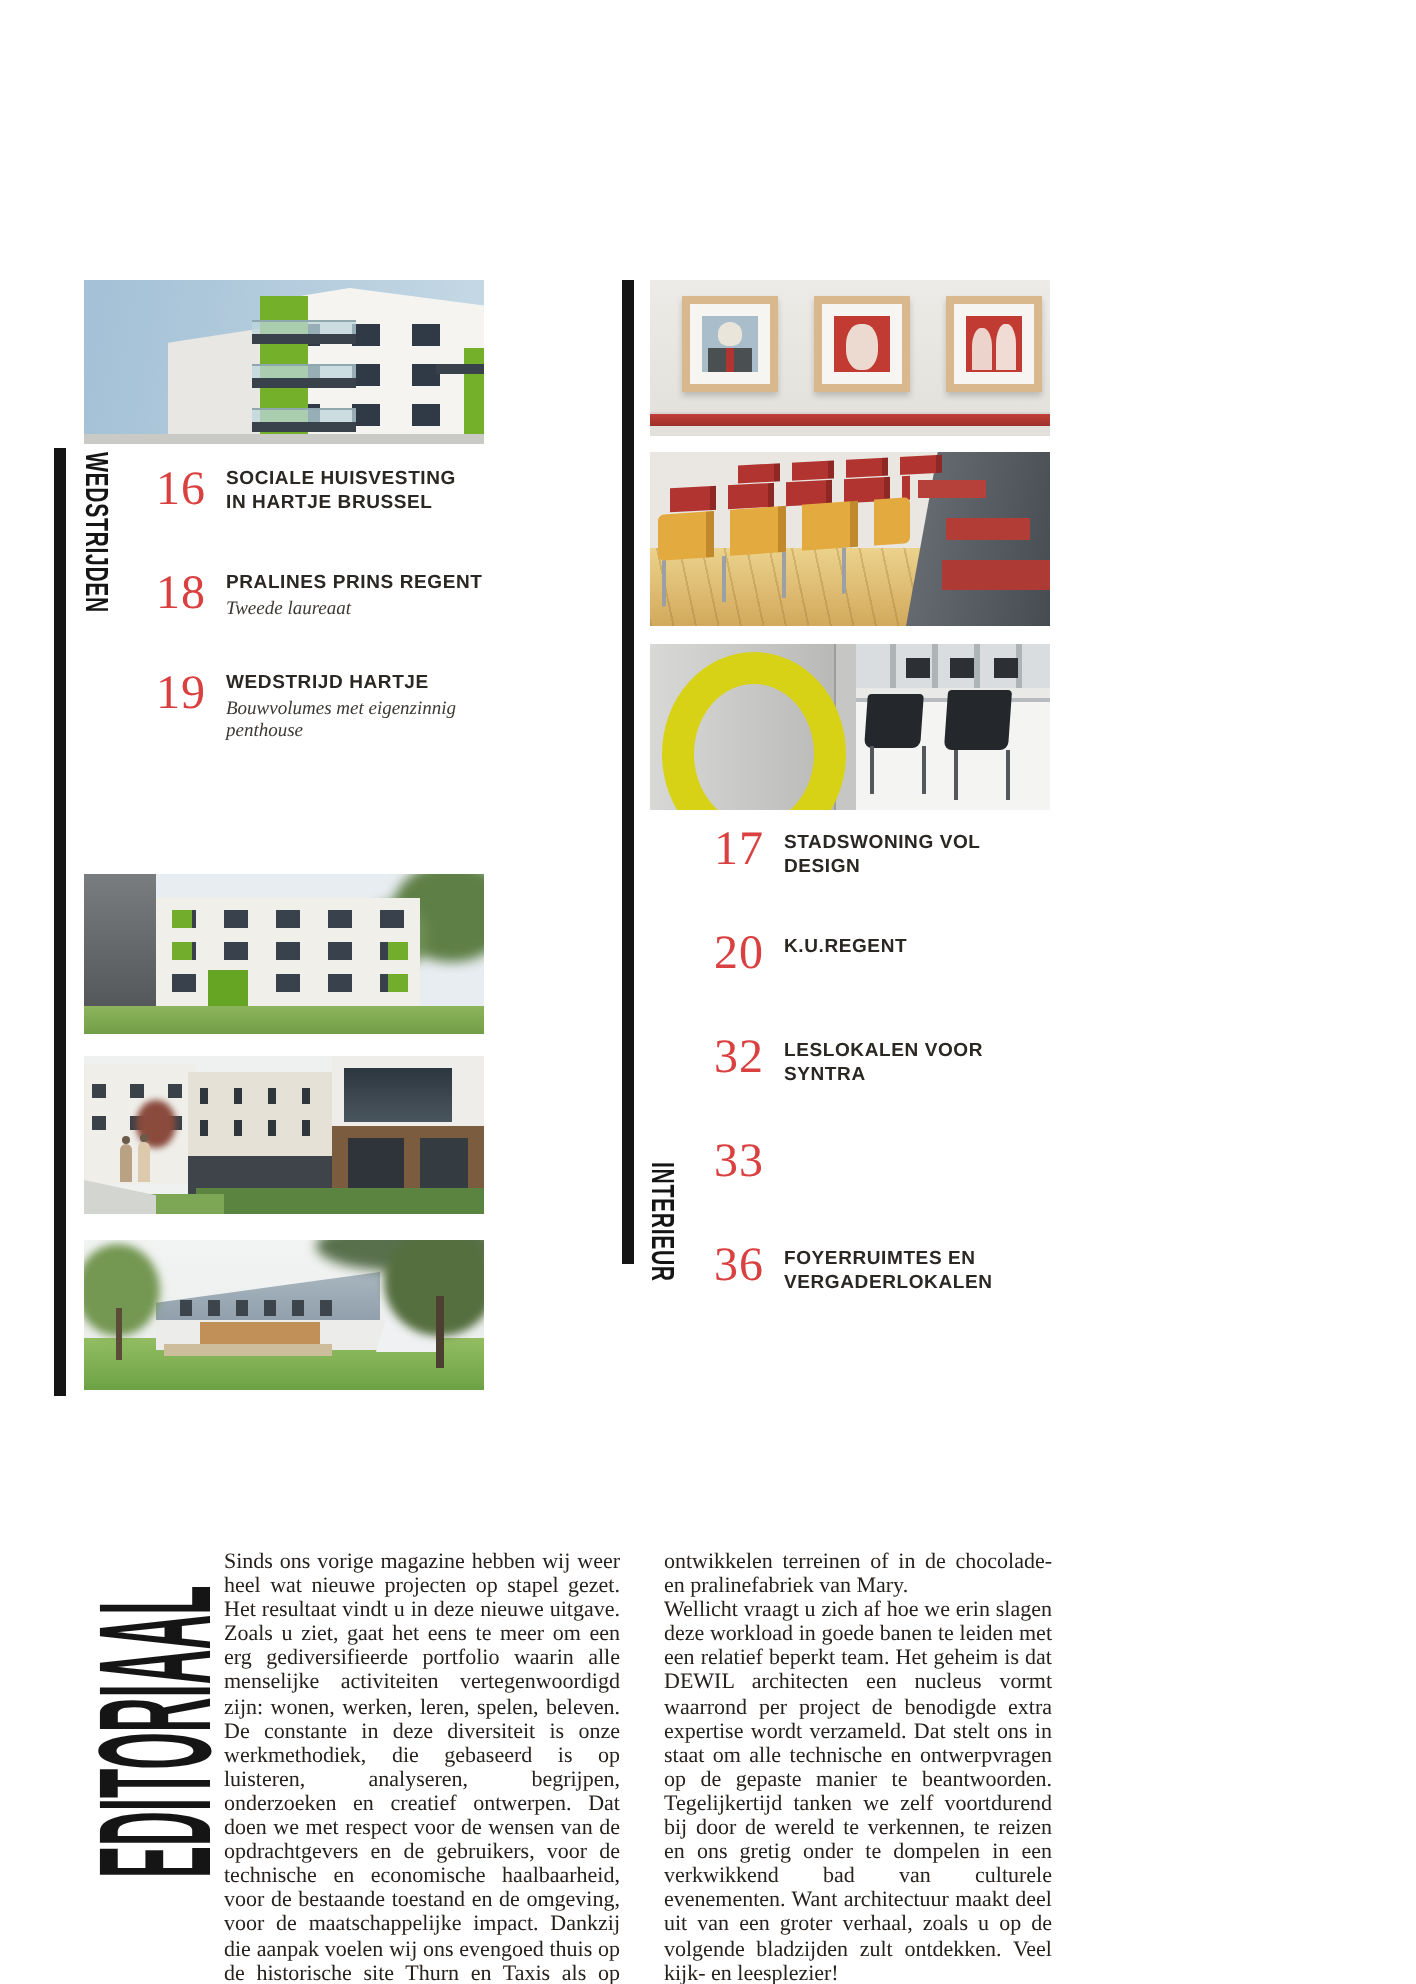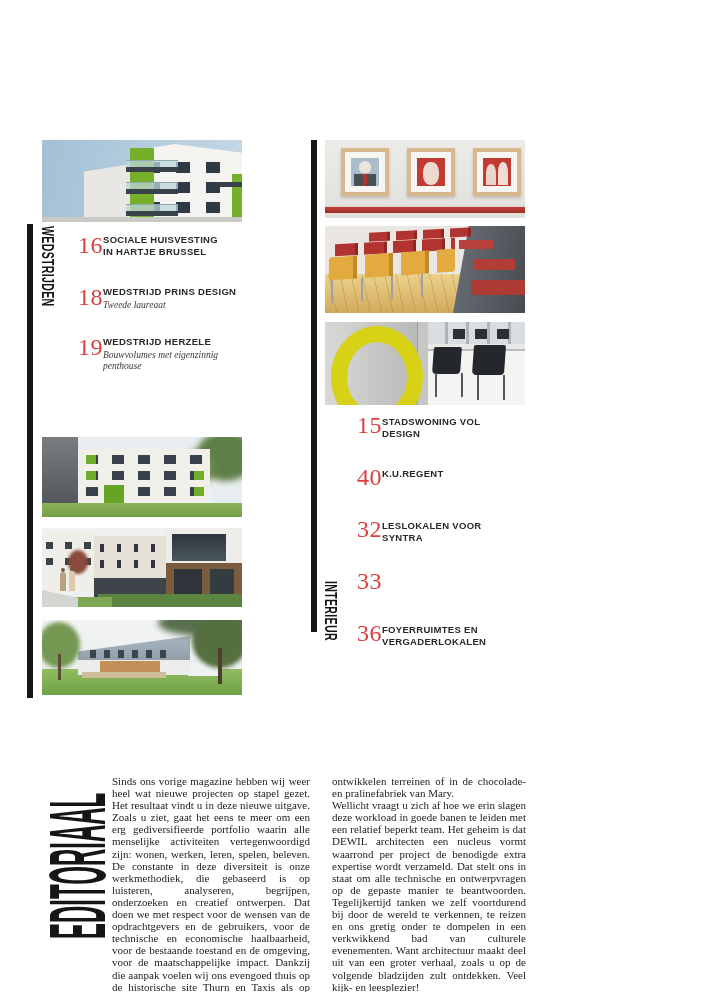--- a/index.html
+++ b/index.html
@@ -18,21 +18,21 @@
   .editorial-label{position:absolute;white-space:nowrap;font-weight:bold;font-size:80px;
           line-height:72px;color:#151515;letter-spacing:0;
           transform-origin:0 0;transform:rotate(-90deg) scaleX(0.30);}
 
   
   .entry{position:absolute;display:flex;align-items:flex-start;}
   .entry .num{font-family:"Liberation Serif",serif;font-weight:400;font-size:24px;
               line-height:26px;color:#d9403f;text-align:right;letter-spacing:.5px;}
   .entry.l .num{width:40px;}
   .entry.r .num{width:34px;}
-  .entry .txt{padding-top:2px;}
+  .entry .txt{margin-left:10px;padding-top:2px;}
   .entry.r .txt{padding-top:4px;}
   .entry .title{font-size:9.5px;font-weight:bold;letter-spacing:.3px;line-height:11.5px;
                 color:#2b2723;white-space:pre-line;}
   .entry .subtitle{font-family:"Liberation Serif",serif;font-style:italic;font-size:9.5px;
                 color:#3d3833;line-height:11.5px;margin-top:2px;white-space:pre-line;}
 
   
   .edit-col{position:absolute;top:775px;font-family:"Liberation Serif",serif;font-size:11px;
             line-height:12.1px;color:#27211d;text-align:justify;white-space:pre-line;}
 
@@ -201,28 +201,28 @@
   <div class="entry l" style="left:63px;top:232px;">
     <div class="num">16</div>
     <div class="txt">
       <div class="title">SOCIALE HUISVESTING
 IN HARTJE BRUSSEL</div>
     </div>
   </div>
   <div class="entry l" style="left:63px;top:284px;">
     <div class="num">18</div>
     <div class="txt">
-      <div class="title">WEDSTRIJD PRINS DESIGN</div>
+      <div class="title">PRALINES PRINS REGENT</div>
       <div class="subtitle">Tweede laureaat</div>
     </div>
   </div>
   <div class="entry l" style="left:63px;top:334px;">
     <div class="num">19</div>
     <div class="txt">
-      <div class="title">WEDSTRIJD HERZELE</div>
+      <div class="title">WEDSTRIJD HARTJE</div>
       <div class="subtitle">Bouwvolumes met eigenzinnig
 penthouse</div>
     </div>
   </div>
 
   <div class="img" style="left:42px;top:437px;width:200px;height:80px;">
     <div class="L2-sky"></div>
     <div class="L2-tree1"></div>
     <div class="L2-tree2"></div>
     <div class="L2-bldg"></div>
@@ -315,28 +315,28 @@
     <div class="R3-chair R3-c1"></div>
     <div class="R3-leg R3-l1"></div>
     <div class="R3-chair R3-c2"></div>
     <div class="R3-leg R3-l2"></div>
     <div class="R3-door"></div>
     <div class="R3-panel"></div>
     <div class="R3-ring"></div>
   </div>
 
   <div class="entry r" style="left:348px;top:412px;">
-    <div class="num">15</div>
+    <div class="num">17</div>
     <div class="txt">
       <div class="title">STADSWONING VOL
 DESIGN</div>
     </div>
   </div>
   <div class="entry r" style="left:348px;top:464px;">
-    <div class="num">40</div>
+    <div class="num">20</div>
     <div class="txt">
       <div class="title">K.U.REGENT</div>
     </div>
   </div>
   <div class="entry r" style="left:348px;top:516px;justify-content:center;">
     <div class="num">32</div>
     <div class="txt">
       <div class="title">LESLOKALEN VOOR
 SYNTRA</div>
     </div>

